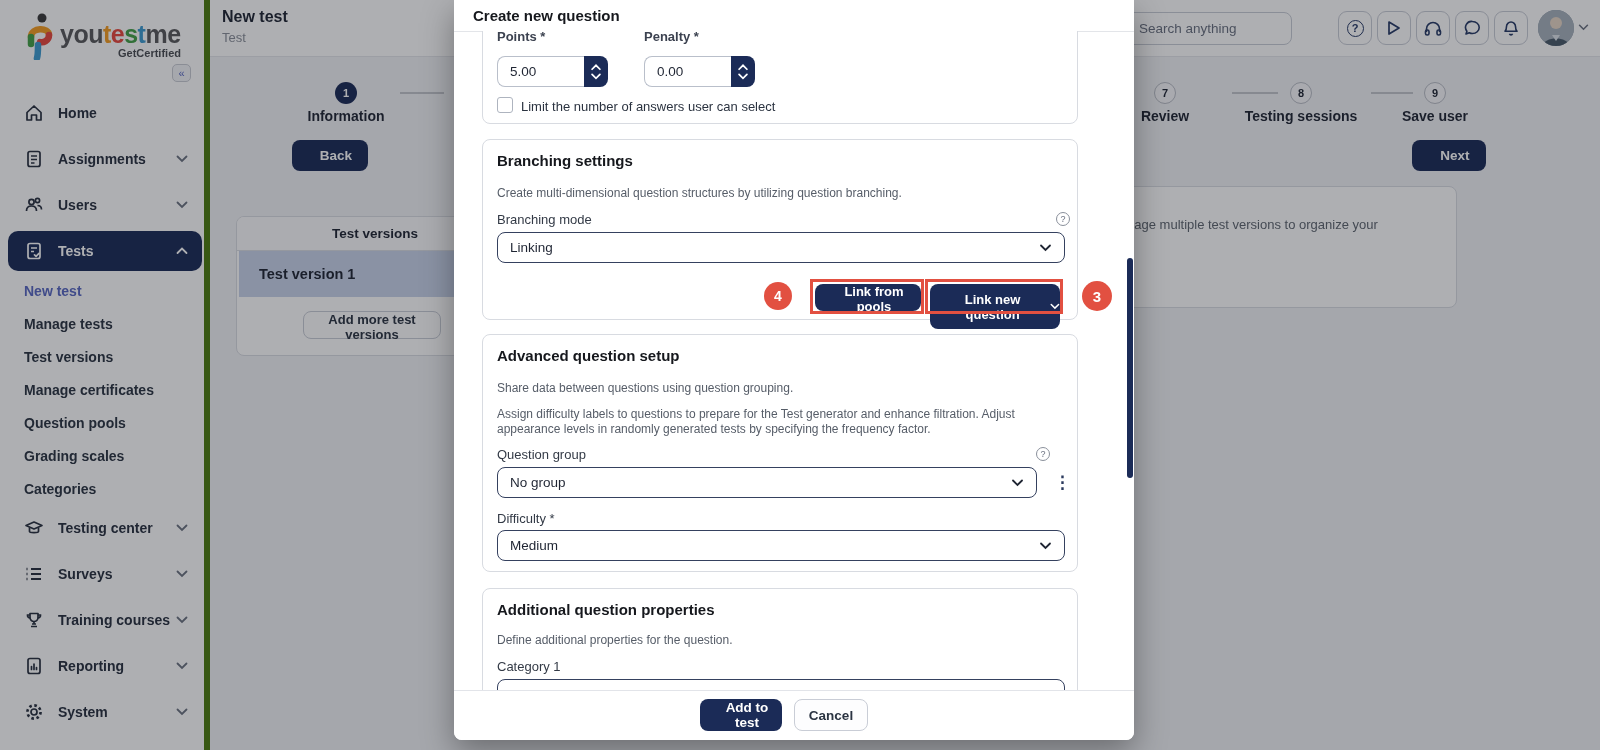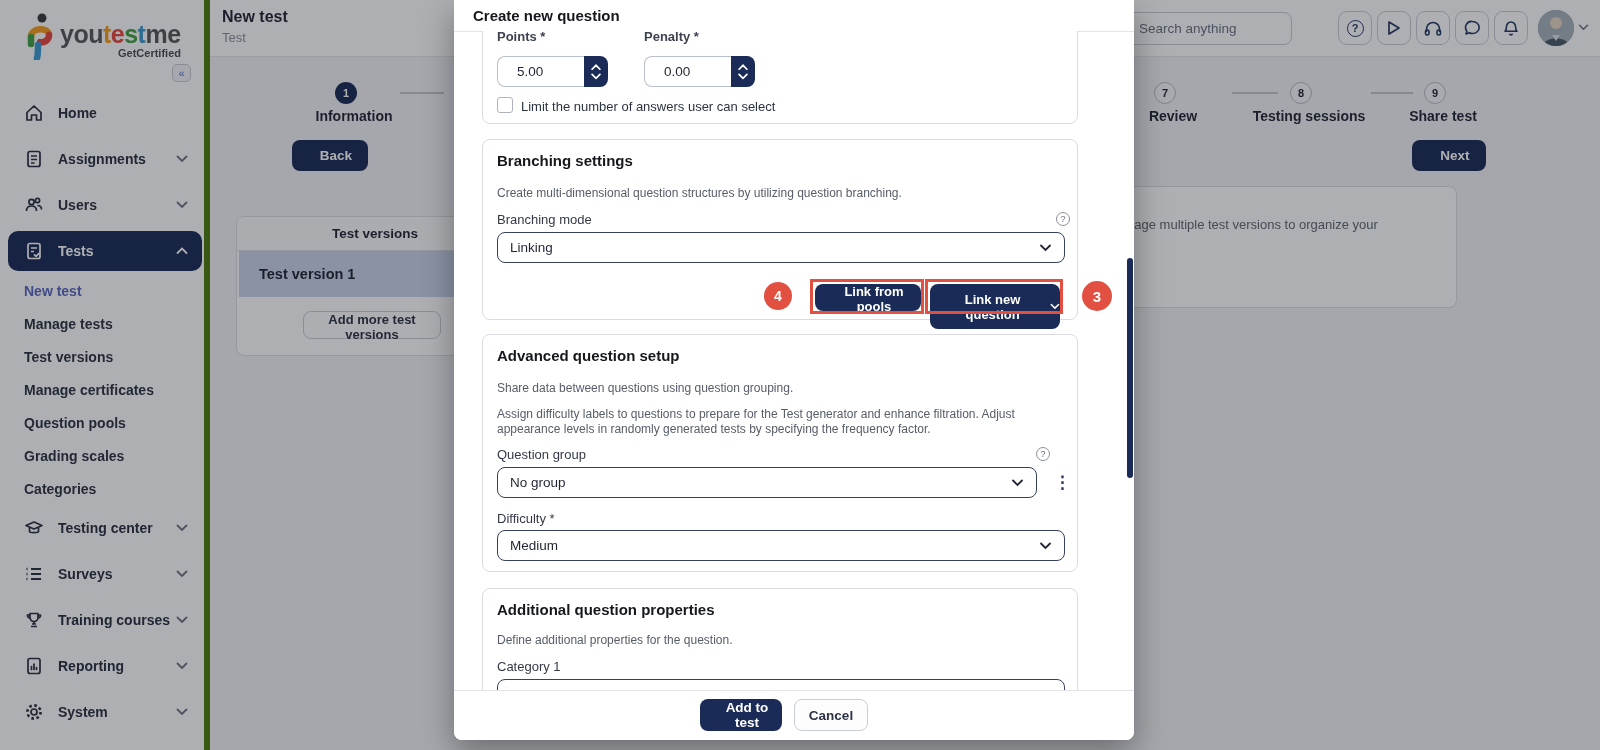--- a/index.html
+++ b/index.html
@@ -28,21 +28,21 @@
   #search-box input { position:absolute; left:30px; top:0; width:148px; height:31px; border:none; outline:none; font-size:13.5px; color:#3a404c; background:transparent; font-family:"Liberation Sans",sans-serif; }
   #search-box input::placeholder { color:#6a7180; }
   .hdr-btn { top:11px; width:34px; height:34px; border:1px solid #c9cdd6; border-radius:9px; background:#fff; display:flex; align-items:center; justify-content:center; color:#273a66; cursor:pointer; }
   #avatar { left:1328px; top:10px; width:36px; height:36px; border-radius:50%; overflow:hidden; background:#8f9aa8; cursor:pointer; }
 
   
   #main { left:210px; top:57px; width:1390px; height:693px; background:#f2f3f6; z-index:5; }
   .step-circle { width:22px; height:22px; border-radius:50%; font-size:11px; font-weight:700; display:flex; align-items:center; justify-content:center; }
   .step-circle.active { background:#1b2b57; color:#fff; }
   .step-circle.idle { background:#f7f8fa; border:1px solid #b9bdc6; color:#1f2533; }
-  .step-label { top:51px; font-size:14px; font-weight:600; color:#1f2533; text-align:center;margin-left:8px; }
+  .step-label { top:51px; font-size:14px; font-weight:600; color:#1f2533; text-align:center; }
   .connector { height:2px; background:#c2c5cc; top:35px; }
   .navy-btn { background:#1b2b57; color:#fff; border:none; border-radius:8px; font-size:13.5px; font-weight:700; font-family:"Liberation Sans",sans-serif; cursor:pointer;padding-left:12px; }
   .ghost-btn { background:#fdfdfe; color:#2b3442; border:1px solid #c9cdd6; border-radius:8px; font-size:13px; font-weight:600; font-family:"Liberation Sans",sans-serif; cursor:pointer; }
 
   #versions-card { left:26px; top:159px; width:278px; height:140px; background:#fff; border:1px solid #d9dce2; border-radius:8px; overflow:hidden; }
   #versions-header { left:0; top:0; width:100%; height:34px; background:#fbfbfc; border-bottom:1px solid #d9dce2; display:flex; align-items:center; justify-content:center; font-size:13.5px; font-weight:700; color:#1f2533; }
   #versions-row { left:2px; top:34px; width:100%; height:46px; background:#c8d3ea; display:flex; align-items:center; padding-left:20px; font-size:14.5px; font-weight:700; color:#1f2533; cursor:pointer; }
   #bg-card { left:885px; top:129px; width:362px; height:122px; background:#fff; border:1px solid #d9dce2; border-radius:8px; }
   #bg-card div { position:absolute; left:13px; top:30px; font-size:13px; color:#5f6670; }
 
@@ -51,21 +51,21 @@
 
   
   #modal { left:454px; top:0; width:680px; height:740px; background:#fff; border-radius:0 0 8px 8px; box-shadow:0 12px 32px rgba(0,0,0,0.35); z-index:100; }
   #modal-title { left:19px; top:7px; font-size:15px; font-weight:700; color:#16181d; }
   #modal-title-divider { left:0; top:31px; width:680px; height:1px; background:#e3e5e9; }
   #modal-content { left:0; top:31px; width:680px; height:659px; overflow:hidden; }
   .card { position:absolute; left:28px; width:596px; border:1px solid #d8dbe1; border-radius:8px; background:#fff; }
   .fld-label { position:absolute; font-size:13px; color:#3c4250; font-weight:600; }
   .desc { position:absolute; font-size:12px; color:#565d68; }
   .sec-heading { position:absolute; font-size:15px; font-weight:700; color:#16181d; }
-  .num-input { position:absolute; height:31px; border:1px solid #b9bfca; border-right:none; border-radius:8px 0 0 8px; background:#fff; font-size:13.5px; color:#1f2533; padding-left:19px; display:flex; align-items:center; }
+  .num-input { position:absolute; height:31px; border:1px solid #b9bfca; border-right:none; border-radius:8px 0 0 8px; background:#fff; font-size:13.5px; color:#1f2533; padding-left:12px; display:flex; align-items:center; }
   .stepper { position:absolute; width:24px; height:31px; background:#1b2b57; border-radius:0 8px 8px 0; display:flex; flex-direction:column; align-items:center; justify-content:center; gap:2px; cursor:pointer; }
   .select { position:absolute; height:31px; border:1.5px solid #35415f; border-radius:8px; background:#fff; display:flex; align-items:center; padding:0 12px; font-size:13.5px; color:#1f2533; cursor:pointer; }
   .select .chev { position:absolute; right:12px; }
   .info-icon { position:absolute; width:14px; height:14px; border:1px solid #8a909b; border-radius:50%; color:#6a7180; font-size:9px; line-height:12px; text-align:center; cursor:pointer; }
   .checkbox { position:absolute; width:16px; height:16px; border:1.5px solid #aeb4bf; border-radius:3px; background:#fff; cursor:pointer; }
   #kebab { position:absolute; font-size:17px; font-weight:700; color:#2b3a5e; cursor:pointer; line-height:31px; }
   #modal-footer { left:0; top:690px; width:680px; height:50px; border-top:1px solid #e2e4e9; background:#fff; border-radius:0 0 8px 8px; z-index:2; }
   #scroll-thumb { left:673px; top:227px; width:6px; height:220px; background:#1b2b57; border-radius:3px; z-index:3; cursor:grab; }
 
   
@@ -245,21 +245,21 @@
     <div class="abs step-label" style="left:96px;width:80px">Information</div>
     <div class="abs connector" style="left:190px;width:44px"></div>
 
     <div class="abs step-circle idle" style="left:944px;top:25px">7</div>
     <div class="abs step-label" style="left:915px;width:80px">Review</div>
     <div class="abs connector" style="left:1022px;width:46px"></div>
     <div class="abs step-circle idle" style="left:1080px;top:25px">8</div>
     <div class="abs step-label" style="left:1031px;width:120px">Testing sessions</div>
     <div class="abs connector" style="left:1161px;width:42px"></div>
     <div class="abs step-circle idle" style="left:1214px;top:25px">9</div>
-    <div class="abs step-label" style="left:1185px;width:80px">Share test</div>
+    <div class="abs step-label" style="left:1185px;width:80px">Save user</div>
 
     <button class="abs navy-btn" style="left:82px;top:83px;width:76px;height:31px">Back</button>
     <button class="abs navy-btn" style="left:1202px;top:83px;width:74px;height:31px">Next</button>
 
     <div id="versions-card" class="abs">
       <div id="versions-header" class="abs">Test versions</div>
       <div id="versions-row" class="abs">Test version 1</div>
       <button class="abs ghost-btn" style="left:66px;top:94px;width:138px;height:28px">Add more test versions</button>
     </div>
 

